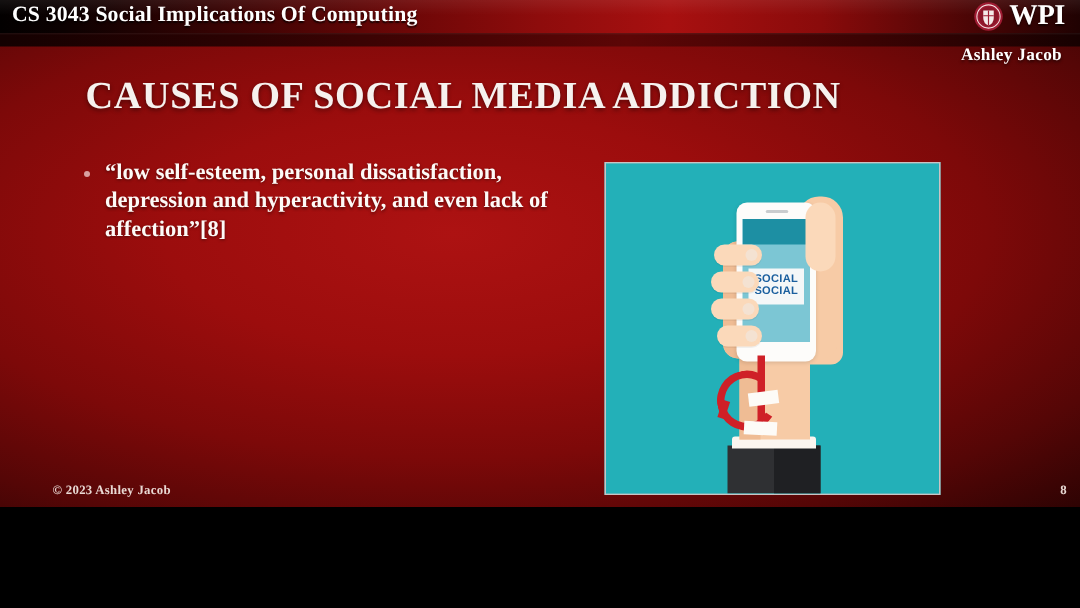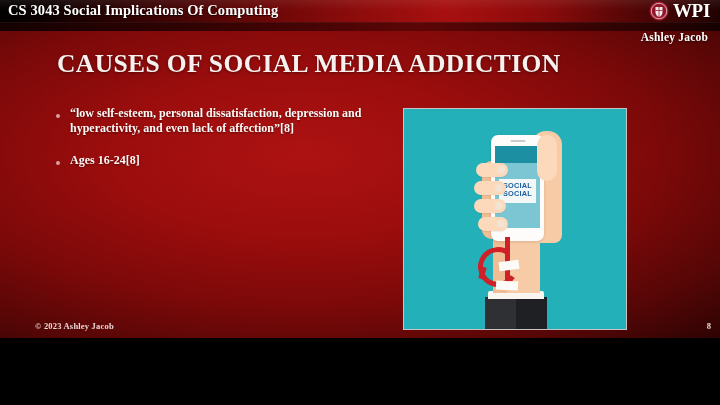--- a/index.html
+++ b/index.html
@@ -143,21 +143,21 @@
   .bullet-dot {
     flex: none;
     width: 4px;
     height: 4px;
     border-radius: 50%;
     background: #d9a0a0;
     margin-top: 8px;
     margin-right: 10px;
   }
   .bullet-text {
-    font-size: 12px;
+    font-size: 15px;
     font-weight: bold;
     line-height: 1.28;
     color: #fdfaf7;
     text-shadow: 0 1px 2px rgba(0,0,0,0.45);
   }
 
   
   .illustration {
     position: absolute;
     left: 403px;
@@ -411,24 +411,20 @@
 
   <div class="byline">Ashley Jacob</div>
 
   <div class="slide-title">CAUSES OF SOCIAL MEDIA ADDICTION</div>
 
   <div class="bullets">
     <div class="bullet-row">
       <span class="bullet-dot"></span>
       <span class="bullet-text">“low self-esteem, personal dissatisfaction, depression and hyperactivity, and even lack of affection”[8]</span>
     </div>
-    <div class="bullet-row">
-      <span class="bullet-dot"></span>
-      <span class="bullet-text">Ages 16-24[8]</span>
-    </div>
   </div>
 
   <div class="illustration">
     <div class="ill-inner">
 
       <div class="sleeve"></div>
       <div class="sleeve-dark"></div>
       <div class="cuff"></div>
 
       <div class="forearm"></div>

